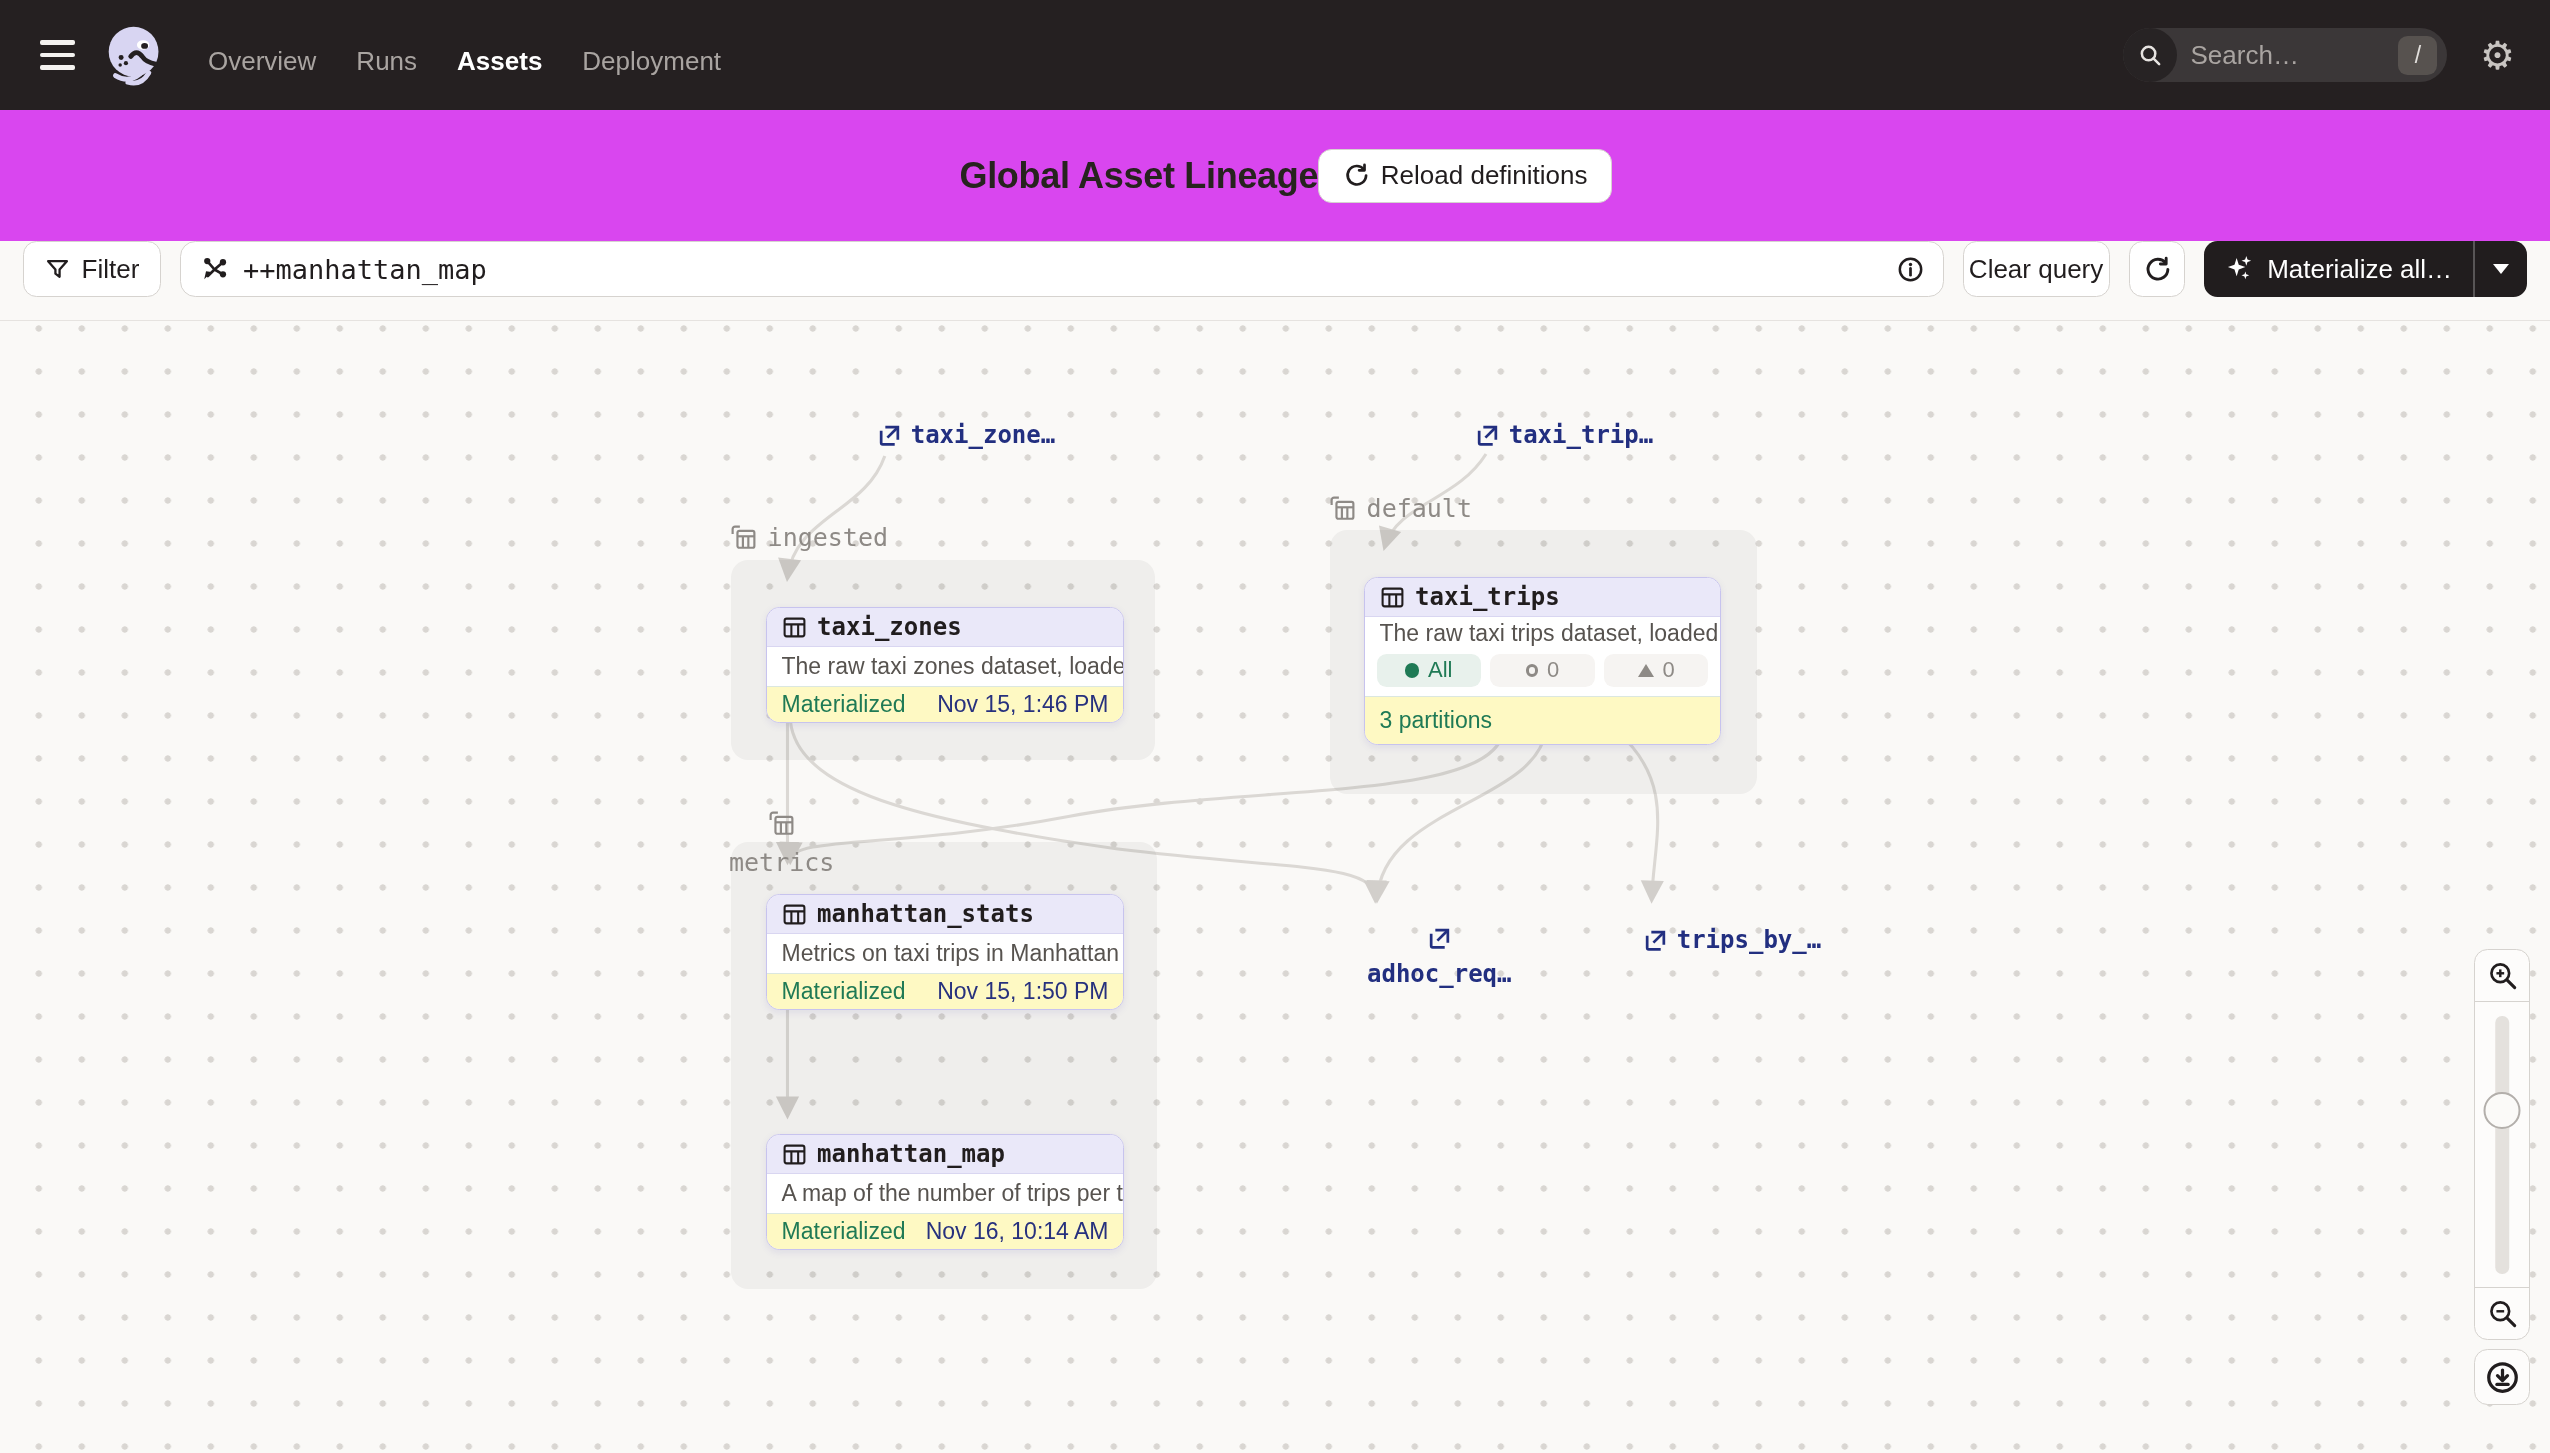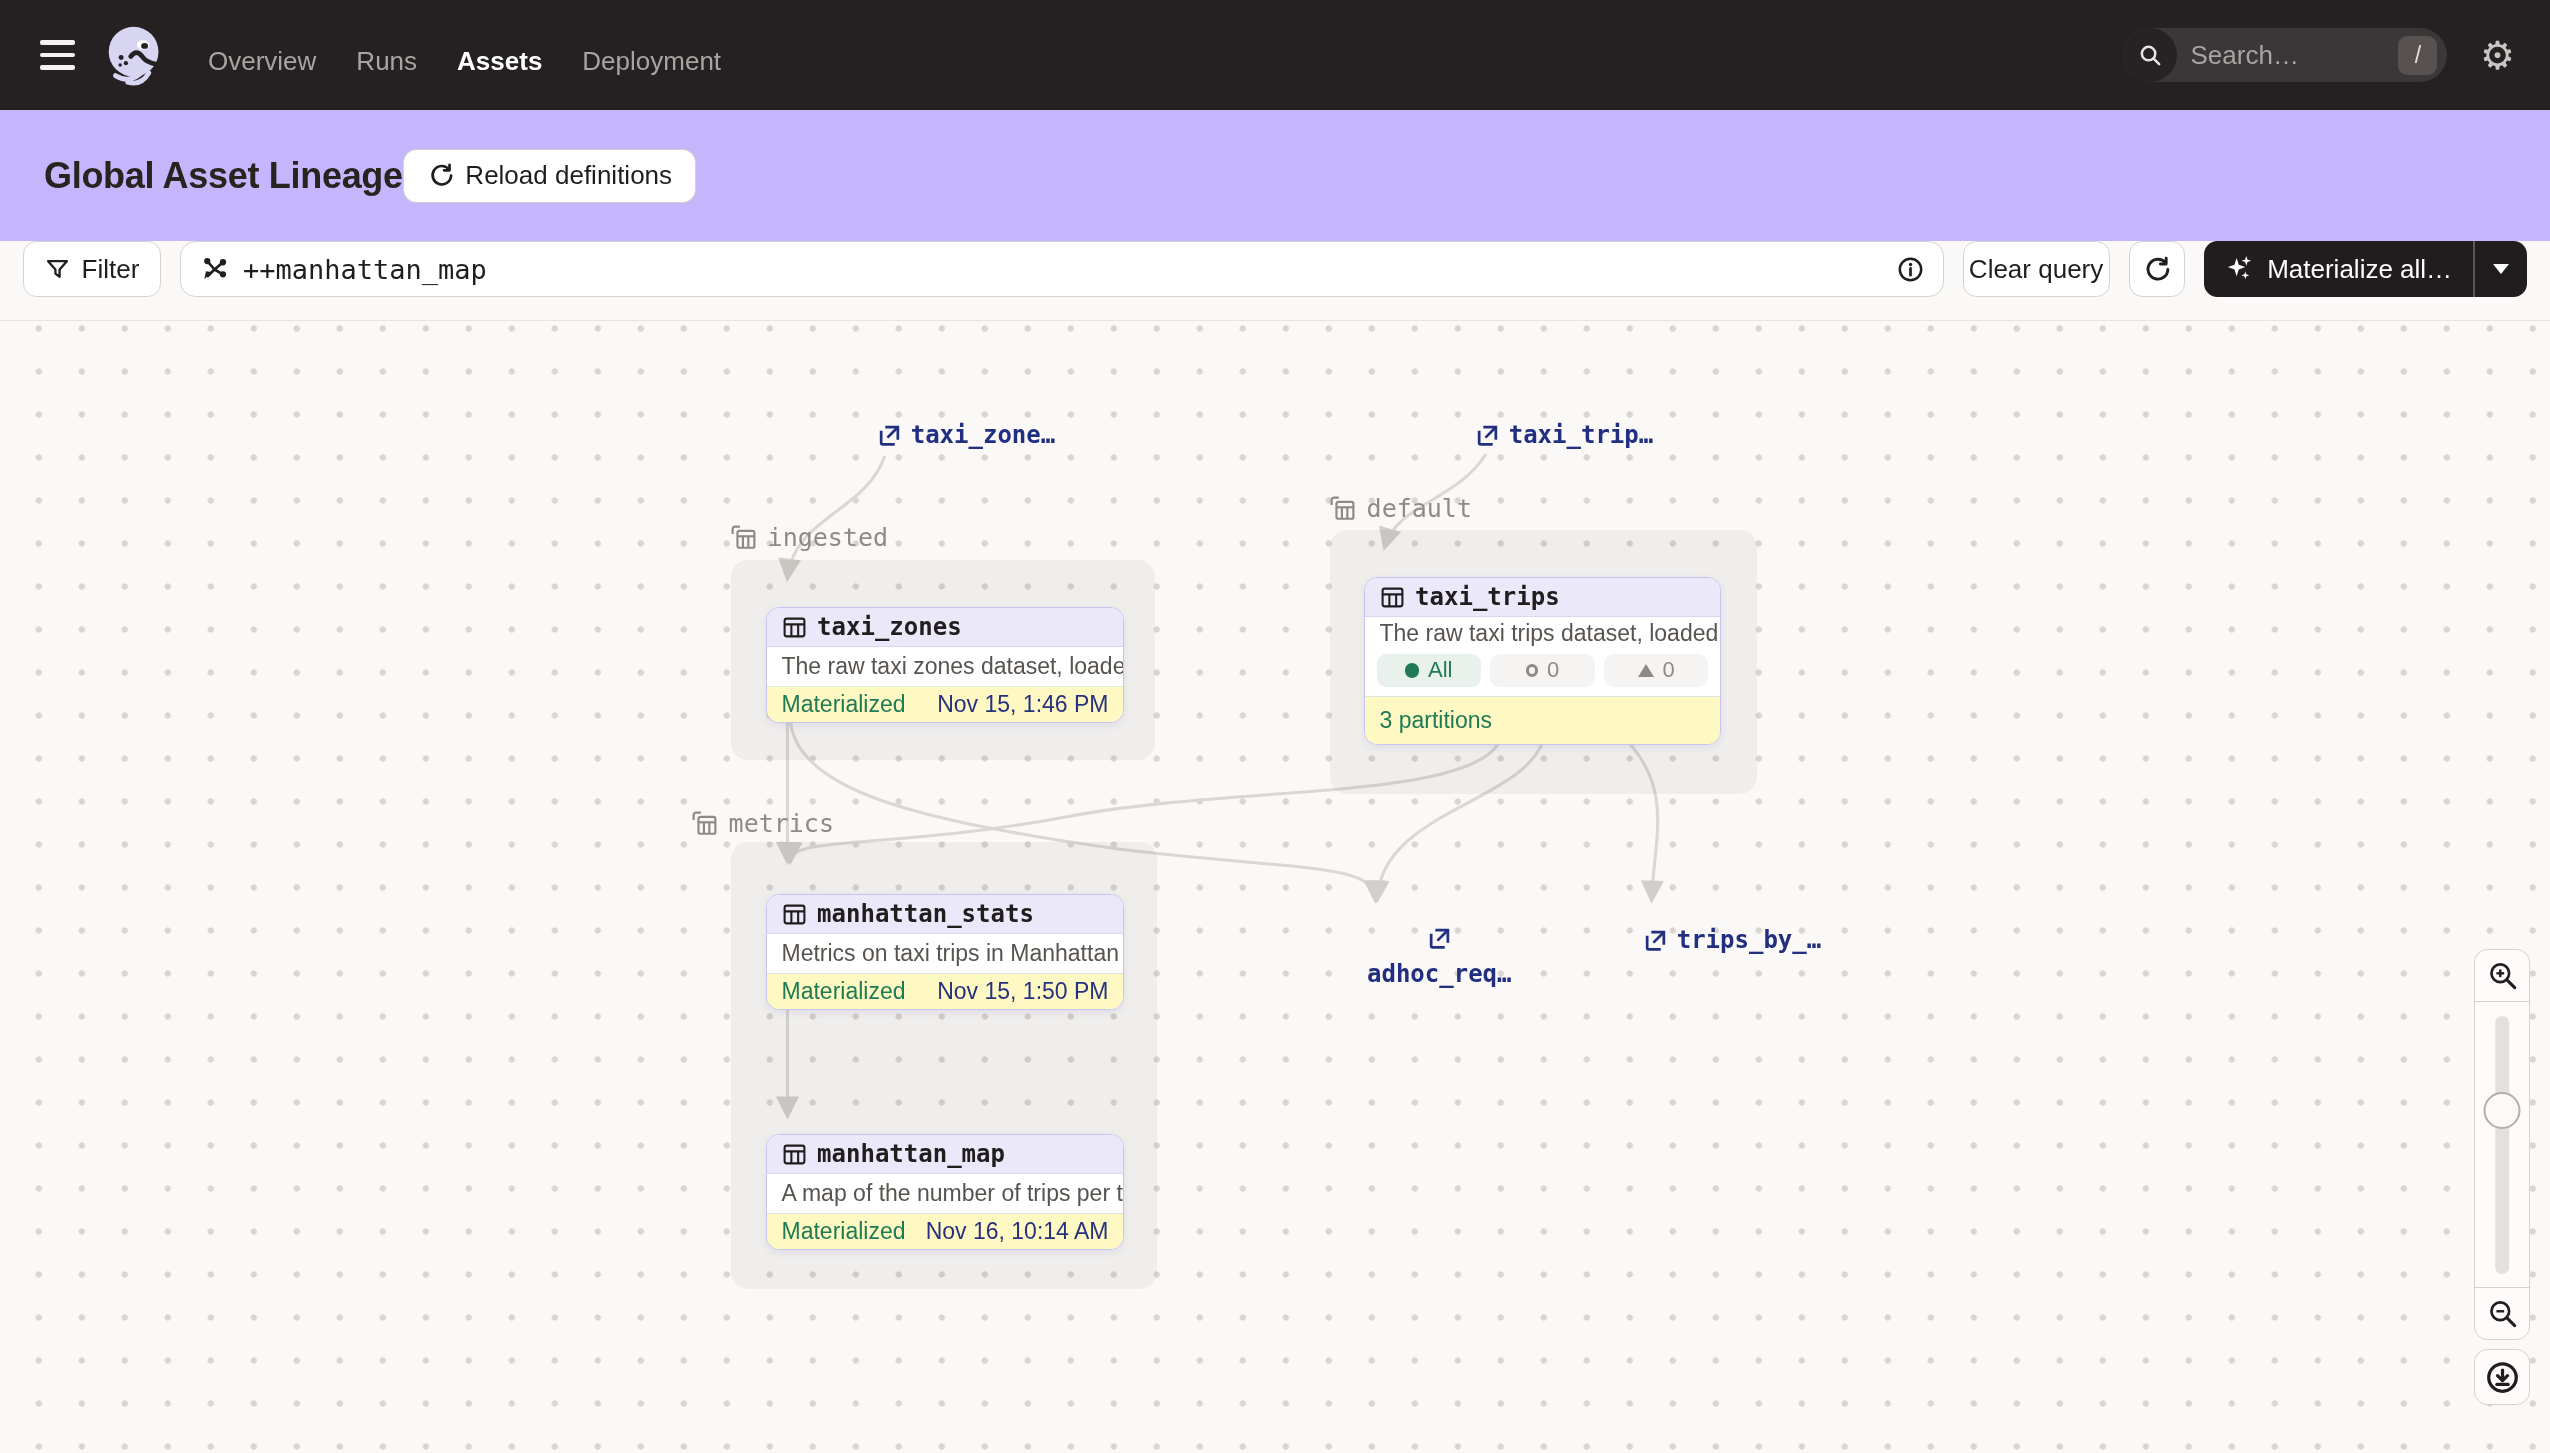--- a/index.html
+++ b/index.html
@@ -16,21 +16,21 @@
   .nav-link { font-size:26px; color:#A9A4A1; cursor:pointer; }
   .nav-link.active { color:#FFFFFF; font-weight:700; }
   .nav-spacer { flex:1; }
   .searchbox { width:324px; height:54px; border-radius:27px; background:#3B3738; display:flex; align-items:center; overflow:hidden; }
   .search-circle { width:54px; height:54px; border-radius:27px; background:#272324; display:flex; align-items:center; justify-content:center; flex:none; }
   .search-placeholder { color:#A9A4A1; font-size:26px; margin-left:13.5px; flex:1; }
   .kbd-slash { width:39px; height:39px; border-radius:9.6px; background:#57524F; color:#E3E0DD; font-size:23px; display:flex; align-items:center; justify-content:center; margin-right:9.6px; flex:none; }
   .gear { font-size:39px; color:#C9C5C2; margin-left:33px; cursor:pointer; line-height:1; }
 
   
-  .title-row { height:131px; display:flex; align-items:center; justify-content:flex-start; padding:0 23px 0 44px; background:#c4b5fd; }
+  .title-row { height:131px; display:flex; align-items:center; justify-content:center; padding:0 23px 0 44px; background:#d946ef; }
   .page-title { font-size:36px; font-weight:700; color:#27231F; letter-spacing:-0.3px; }
   .btn { background:#FFFFFF; border:1.9px solid #D6D3CF; border-radius:13.5px; display:flex; align-items:center; justify-content:center; gap:11.6px; font-size:26px; color:#211D1E; cursor:pointer; }
   .reload-btn { height:54px; padding:0 23px; }
 
   .toolbar { display:flex; align-items:flex-end; gap:19px; padding:0 23px 23px 23px; background:#FAF9F7; border-bottom:1.9px solid #E6E3E0; }
   .filter-btn { height:56px; padding:0 21px; flex:none; }
   .query-input { flex:1; height:56px; background:#FFF; border:1.9px solid #D6D3CF; border-radius:15.4px; display:flex; align-items:center; padding:0 19px; gap:13.5px; }
   .query-text { font-size:27px; color:#211D1E; flex:1; }
   .clear-btn { height:56px; width:147px; flex:none; }
   .refresh-btn { height:56px; width:56px; flex:none; }
@@ -219,21 +219,21 @@
   <div class="group-label mono" style="left:1328px; top:173px;">
     <svg class="icon" width="29" height="29" viewBox="0 0 24 24">
         <path d="M3 9V5a2 2 0 0 1 2-2h4" fill="none" stroke="#8E8A86" stroke-width="1.8"></path>
         <rect x="7" y="6.5" width="14" height="14" rx="1.5" fill="none" stroke="#8E8A86" stroke-width="1.8"></rect>
         <line x1="7" y1="11" x2="21" y2="11" stroke="#8E8A86" stroke-width="1.8"></line>
         <line x1="11.5" y1="11" x2="11.5" y2="20.5" stroke="#8E8A86" stroke-width="1.8"></line>
         <line x1="16" y1="11" x2="16" y2="20.5" stroke="#8E8A86" stroke-width="1.8"></line>
       </svg>
     <span>default</span>
   </div>
-  <div class="group-label mono" style="left:690px; top:488px;">
+  <div class="group-label mono" style="left:729px; top:488px;flex-direction:column;">
     <svg class="icon" width="29" height="29" viewBox="0 0 24 24">
         <path d="M3 9V5a2 2 0 0 1 2-2h4" fill="none" stroke="#8E8A86" stroke-width="1.8"></path>
         <rect x="7" y="6.5" width="14" height="14" rx="1.5" fill="none" stroke="#8E8A86" stroke-width="1.8"></rect>
         <line x1="7" y1="11" x2="21" y2="11" stroke="#8E8A86" stroke-width="1.8"></line>
         <line x1="11.5" y1="11" x2="11.5" y2="20.5" stroke="#8E8A86" stroke-width="1.8"></line>
         <line x1="16" y1="11" x2="16" y2="20.5" stroke="#8E8A86" stroke-width="1.8"></line>
       </svg>
     <span>metrics</span>
   </div>
 

